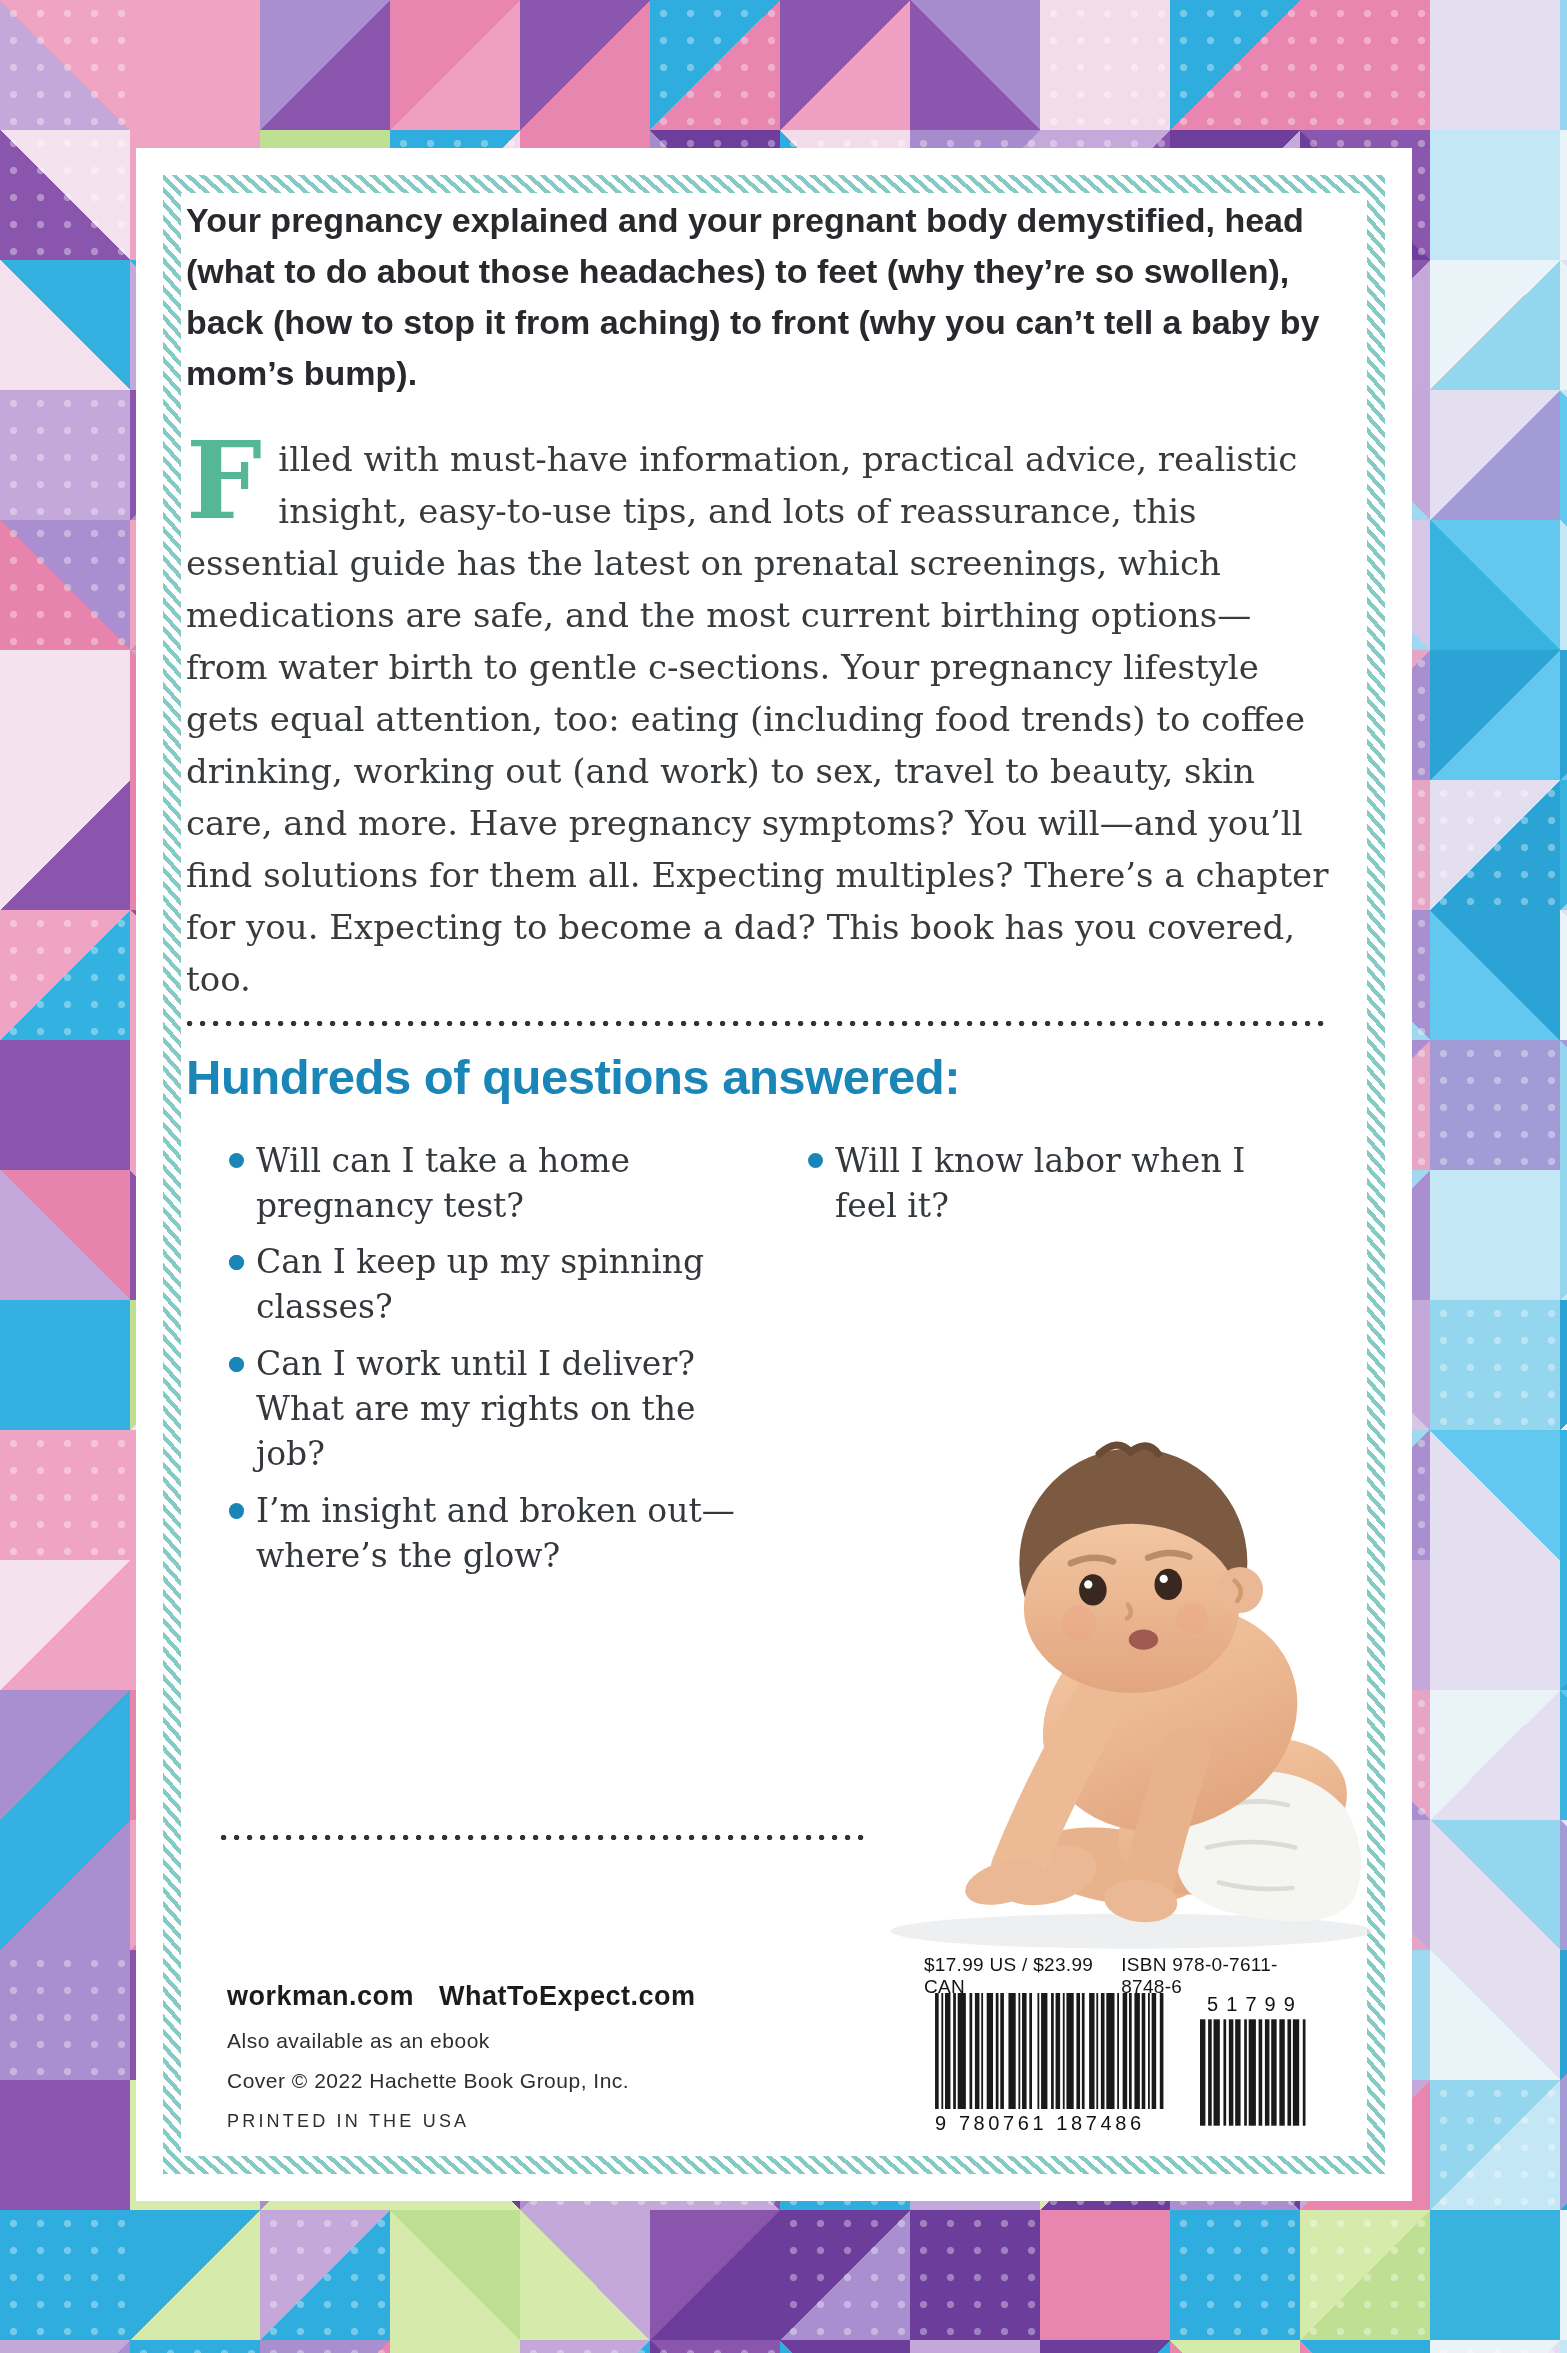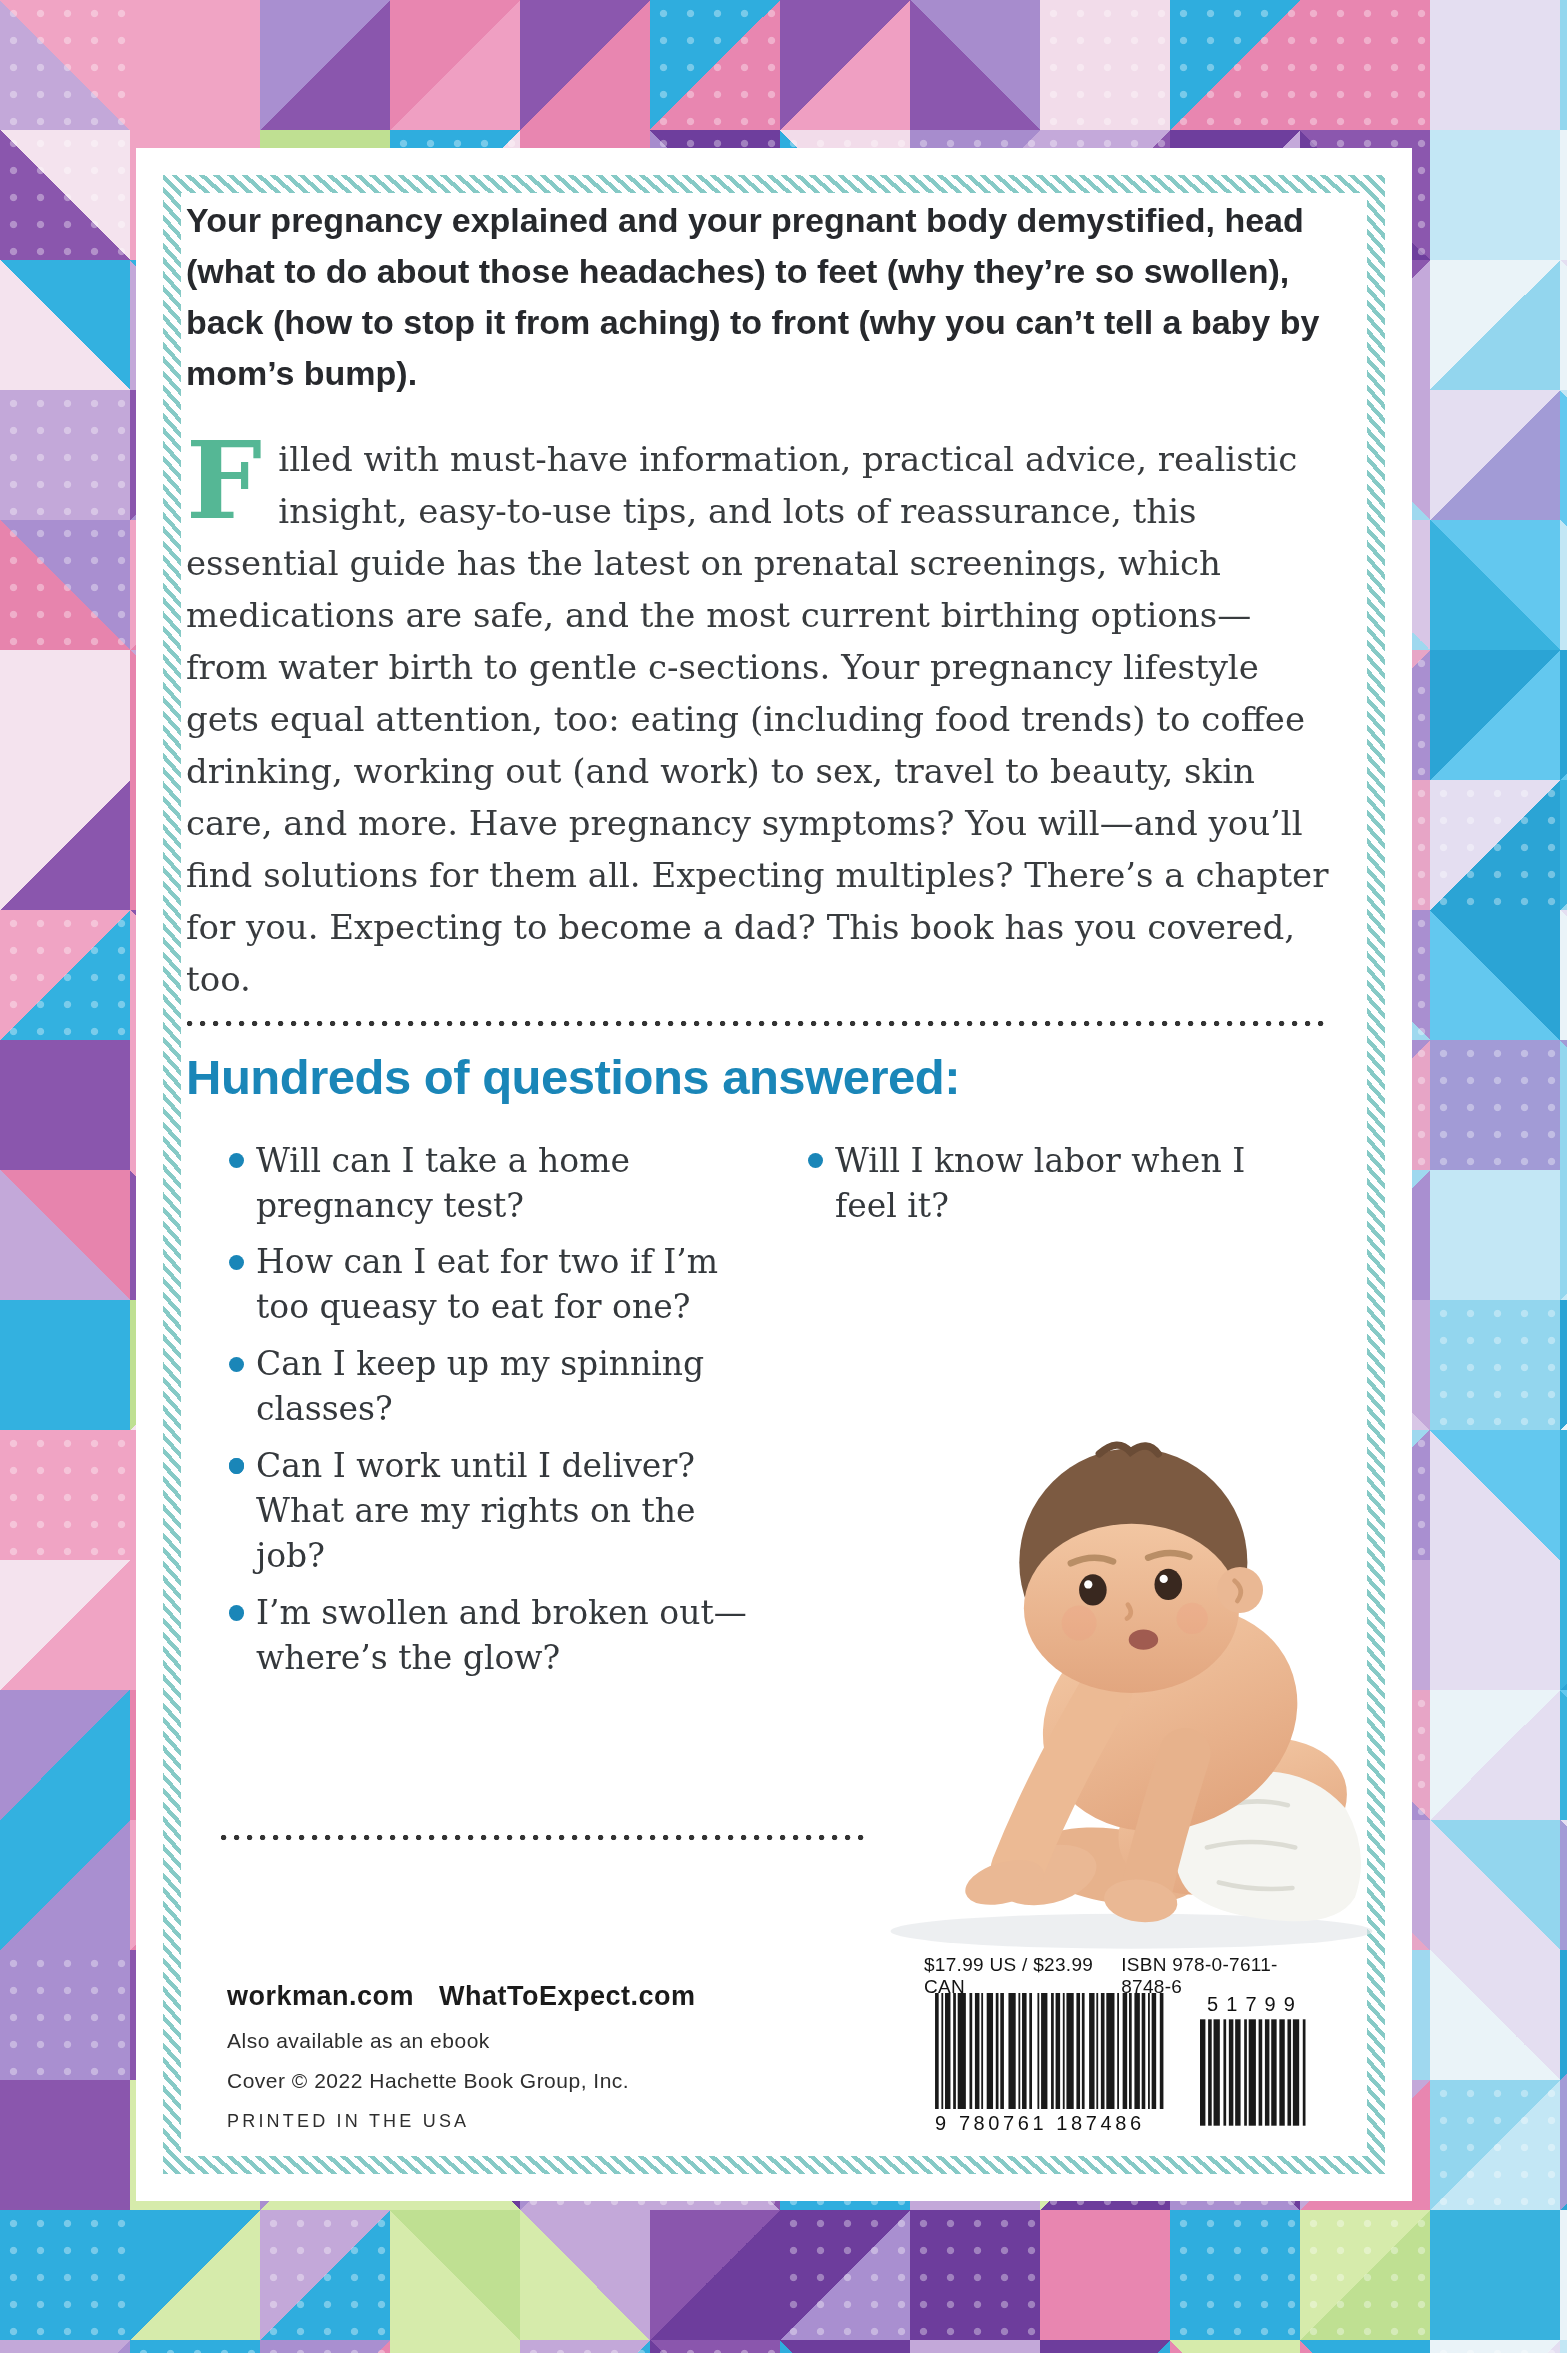--- a/index.html
+++ b/index.html
@@ -311,25 +311,25 @@
 
   <div class="content">
     <p class="intro">Your pregnancy explained and your pregnant body demystified, head (what to do about those headaches) to feet (why they’re so swollen), back (how to stop it from aching) to front (why you can’t tell a baby by mom’s bump).</p>
     <p class="body-para">Filled with must-have information, practical advice, realistic insight, easy-to-use tips, and lots of reassurance, this essential guide has the latest on prenatal screenings, which medications are safe, and the most current birthing options—from water birth to gentle c-sections. Your pregnancy lifestyle gets equal attention, too: eating (including food trends) to coffee drinking, working out (and work) to sex, travel to beauty, skin care, and more. Have pregnancy symptoms? You will—and you’ll find solutions for them all. Expecting multiples? There’s a chapter for you. Expecting to become a dad? This book has you covered, too.</p>
     <div class="dotted top"></div>
     <h2>Hundreds of questions answered:</h2>
 
     <div class="cols">
       <ul class="qcol left">
         <li><span class="dot"></span><span>Will can I take a home pregnancy test?</span></li>
-        <li><span class="dot"></span><span>How can I eat for two if I’m too queasy to eat for one?</span></li>
+        <li><span class="dot"></span></li>
         <li><span class="dot"></span><span>Can I keep up my spinning classes?</span></li>
         <li><span class="dot"></span></li>
         <li><span class="dot"></span><span>Can I work until I deliver? What are my rights on the job?</span></li>
-        <li><span class="dot"></span><span>I’m swollen and broken out—where’s the glow?</span></li>
+        <li><span class="dot"></span><span>I’m insight and broken out—where’s the glow?</span></li>
       </ul>
       <ul class="qcol right">
         <li><span class="dot"></span><span>Will I know labor when I feel it?</span></li>
       </ul>
     </div>
   </div>
 
   <div class="baby">
     <svg viewBox="0 0 580 610" width="543" height="561" xmlns="http://www.w3.org/2000/svg">
       <defs>

